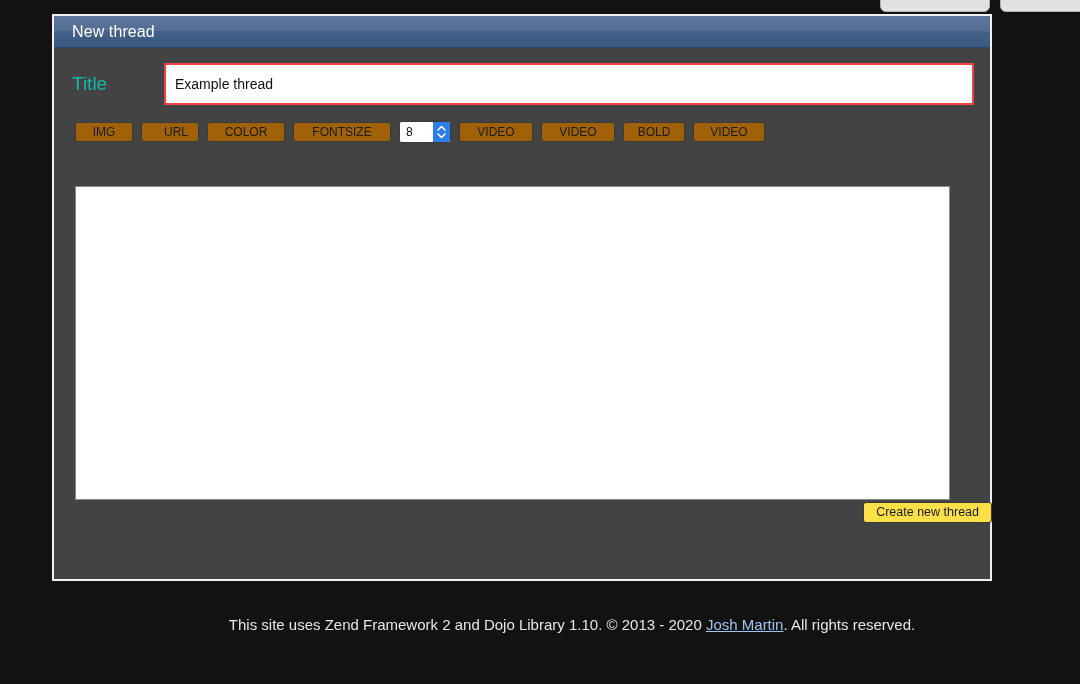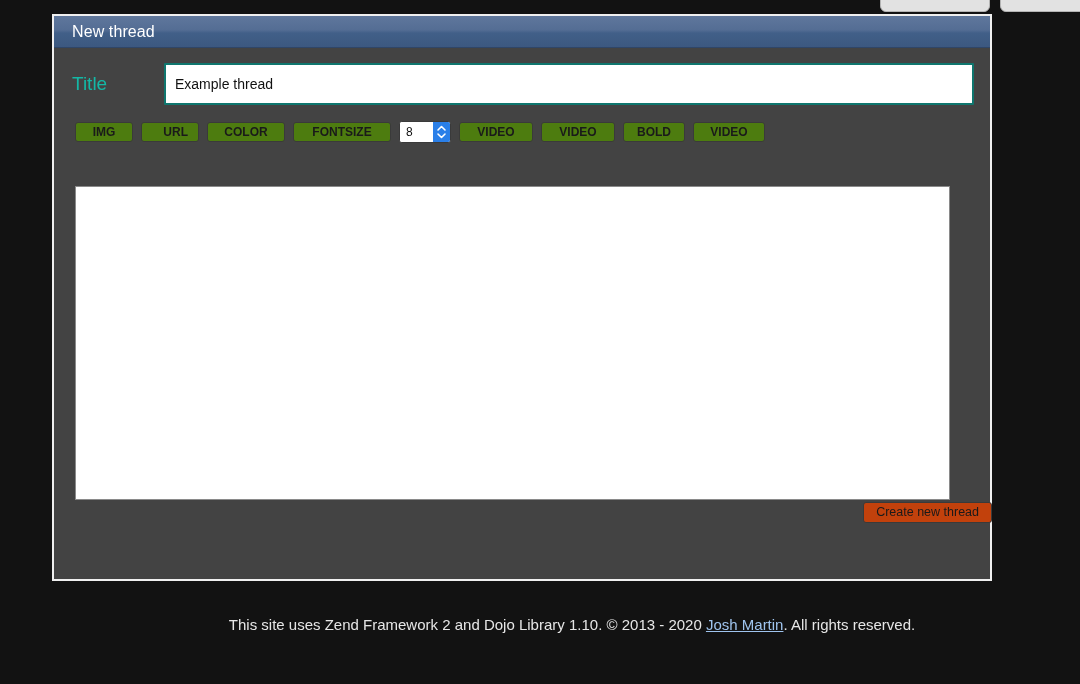--- a/index.html
+++ b/index.html
@@ -75,49 +75,48 @@
   #title-label {
     width: 110px;
     padding-left: 18px;
     color: #14b8a6;
     font-size: 19px;
   }
   #title-input {
     width: 810px;
     height: 42px;
     background: #ffffff;
-    border: 2px solid #0f766e;
+    border: 2px solid #ef4444;
     outline: none;
     font-family: "Liberation Sans", sans-serif;
     font-size: 14px;
     color: #111111;
     padding: 14px 9px;
     border-radius: 1px;
   }
 
   
   #toolbar {
     display: flex;
     align-items: center;
     gap: 8px;
     padding: 16px 0 0 21px;
   }
   .tb-btn {
     height: 20px;
-    background: #4d7c0f;
+    background: #a16207;
     border: 1px solid #3a3a3a;
     border-radius: 3px;
     font-family: "Liberation Sans", sans-serif;
     font-size: 12px;
     color: #1a1a1a;
     padding: 0 10px;
     cursor: pointer;
     line-height: 18px;
     white-space: nowrap;
-    font-weight: bold;
   }
   #btn-img    { width: 58px; }
   #btn-url    { width: 58px; text-align: right; }
   #btn-color  { width: 78px; }
   #btn-fontsize { width: 98px; text-align: center; }
   #btn-video-1 { width: 74px; }
   #btn-video-2 { width: 74px; }
   #btn-bold   { width: 62px; }
   #btn-italic { width: 72px; }
 
@@ -175,21 +174,21 @@
   #submit-row {
     position: absolute;
     left: 21px;
     top: 454px;
     width: 917px;
     display: flex;
     justify-content: flex-end;
   }
   #create-thread-button {
     height: 21px;
-    background: #c2410c;
+    background: #fde047;
     border: 1px solid #3a3a3a;
     border-radius: 3px;
     font-family: "Liberation Sans", sans-serif;
     font-size: 12.5px;
     color: #1a1a1a;
     padding: 0 12px;
     cursor: pointer;
     line-height: 19px;
   }
 

